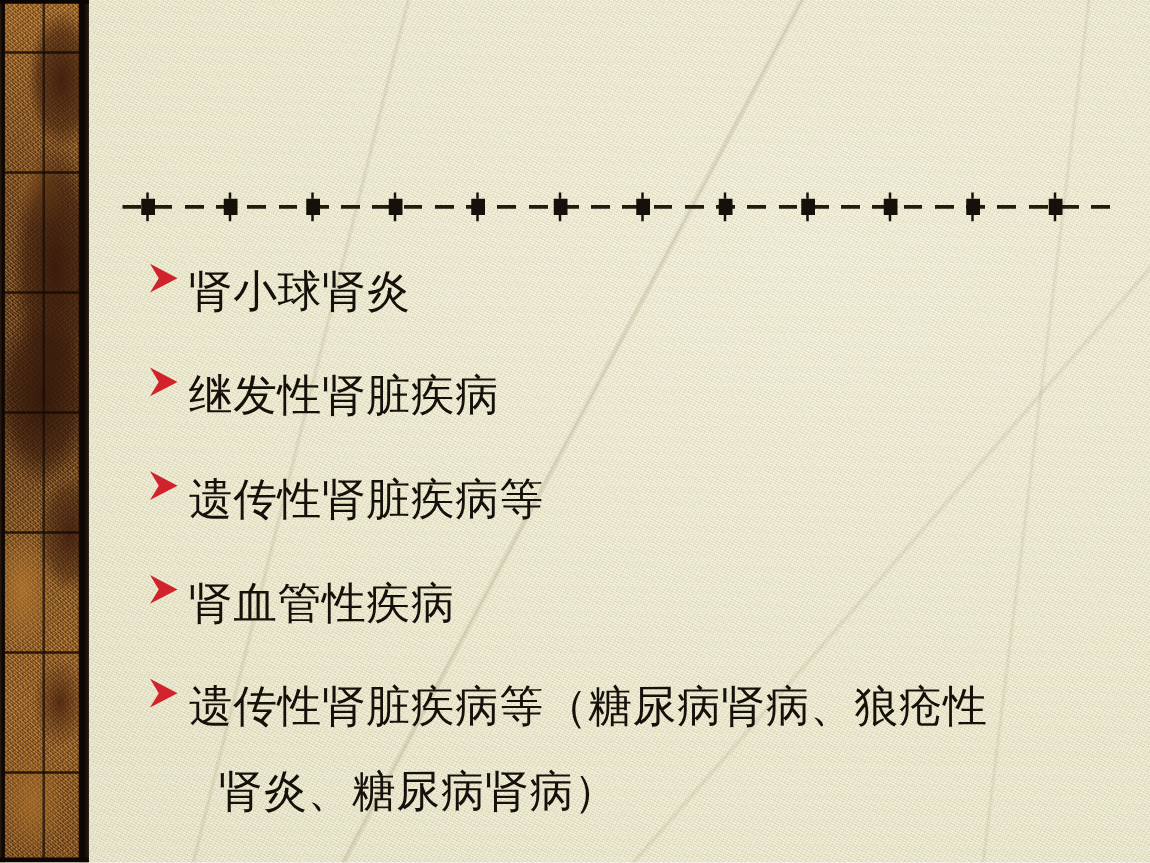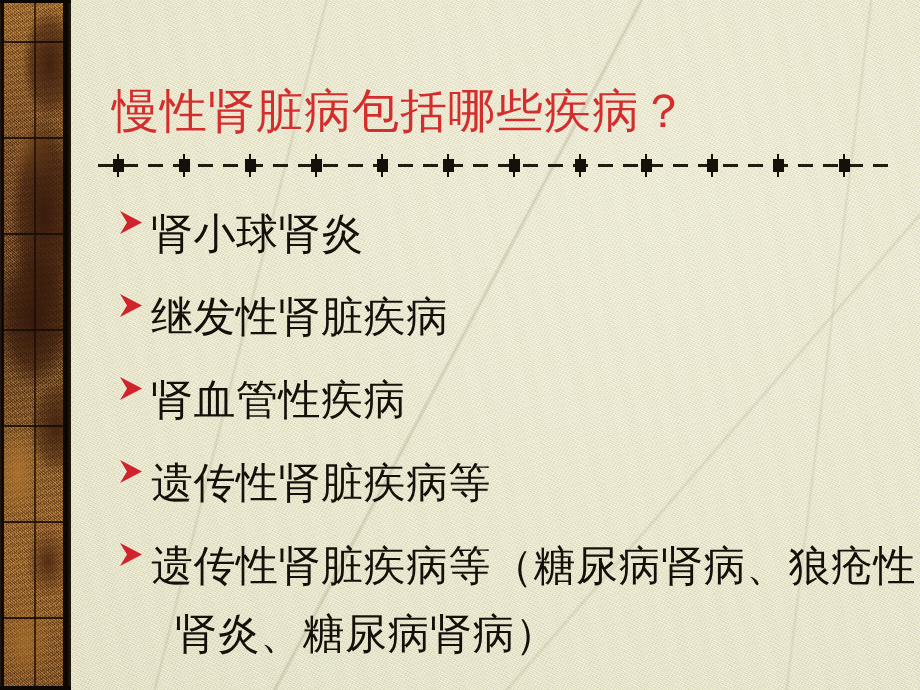--- a/index.html
+++ b/index.html
@@ -157,21 +157,21 @@
     color: #d0232c;
     font-size: 27px;
     line-height: 34px;
     font-family: "DejaVu Sans", "Liberation Sans", sans-serif;
   }
   .bullet-marker svg { display:block; }
   .bullet-text {
     position: absolute;
     left: 33px;
     top: 0px;
-    font-size: 42px;
+    font-size: 35px;
     line-height: 68px;
     color: #15100a;
     white-space: nowrap;
     letter-spacing: 0.5px;
   }
   .bullet-text .line2 {
     display: block;
     margin-left: 24px;
   }
 </style>
@@ -190,21 +190,20 @@
       <div class="grid-h" style="top:519px"></div>
       <div class="grid-h" style="top:615px"></div>
       <div class="grid-v" style="left:30px"></div>
     </div>
     <div id="sidebar-edge-l"></div>
     <div id="sidebar-edge-r"></div>
     <div id="sidebar-edge-t"></div>
     <div id="sidebar-edge-b"></div>
   </div>
 
-  <div id="title">慢性肾脏病包括哪些疾病？</div>
 
   <div id="divider">
     <div class="dash-line"></div>
     <div class="knot" style="left:15px"></div>
     <div class="knot" style="left:81px"></div>
     <div class="knot" style="left:147px"></div>
     <div class="knot" style="left:213px"></div>
     <div class="knot" style="left:279px"></div>
     <div class="knot" style="left:345px"></div>
     <div class="knot" style="left:411px"></div>
@@ -234,30 +233,30 @@
       </span>
       <span class="bullet-text">继发性肾脏疾病</span>
     </div>
 
     <div class="bullet-row">
       <span class="bullet-marker">
         <svg width="26" height="34" viewBox="0 0 26 34">
           <path d="M2 5 L24 16.5 L2 28 L9 16.5 Z" fill="#d0232c"></path>
         </svg>
       </span>
+      <span class="bullet-text">遗传性肾脏疾病等</span>
+    </div>
+
+    <div class="bullet-row">
+      <span class="bullet-marker">
+        <svg width="26" height="34" viewBox="0 0 26 34">
+          <path d="M2 5 L24 16.5 L2 28 L9 16.5 Z" fill="#d0232c"></path>
+        </svg>
+      </span>
       <span class="bullet-text">肾血管性疾病</span>
-    </div>
-
-    <div class="bullet-row">
-      <span class="bullet-marker">
-        <svg width="26" height="34" viewBox="0 0 26 34">
-          <path d="M2 5 L24 16.5 L2 28 L9 16.5 Z" fill="#d0232c"></path>
-        </svg>
-      </span>
-      <span class="bullet-text">遗传性肾脏疾病等</span>
     </div>
 
     <div class="bullet-row tall">
       <span class="bullet-marker">
         <svg width="26" height="34" viewBox="0 0 26 34">
           <path d="M2 5 L24 16.5 L2 28 L9 16.5 Z" fill="#d0232c"></path>
         </svg>
       </span>
       <span class="bullet-text">
         <span>遗传性肾脏疾病等（糖尿病肾病、狼疮性</span>

